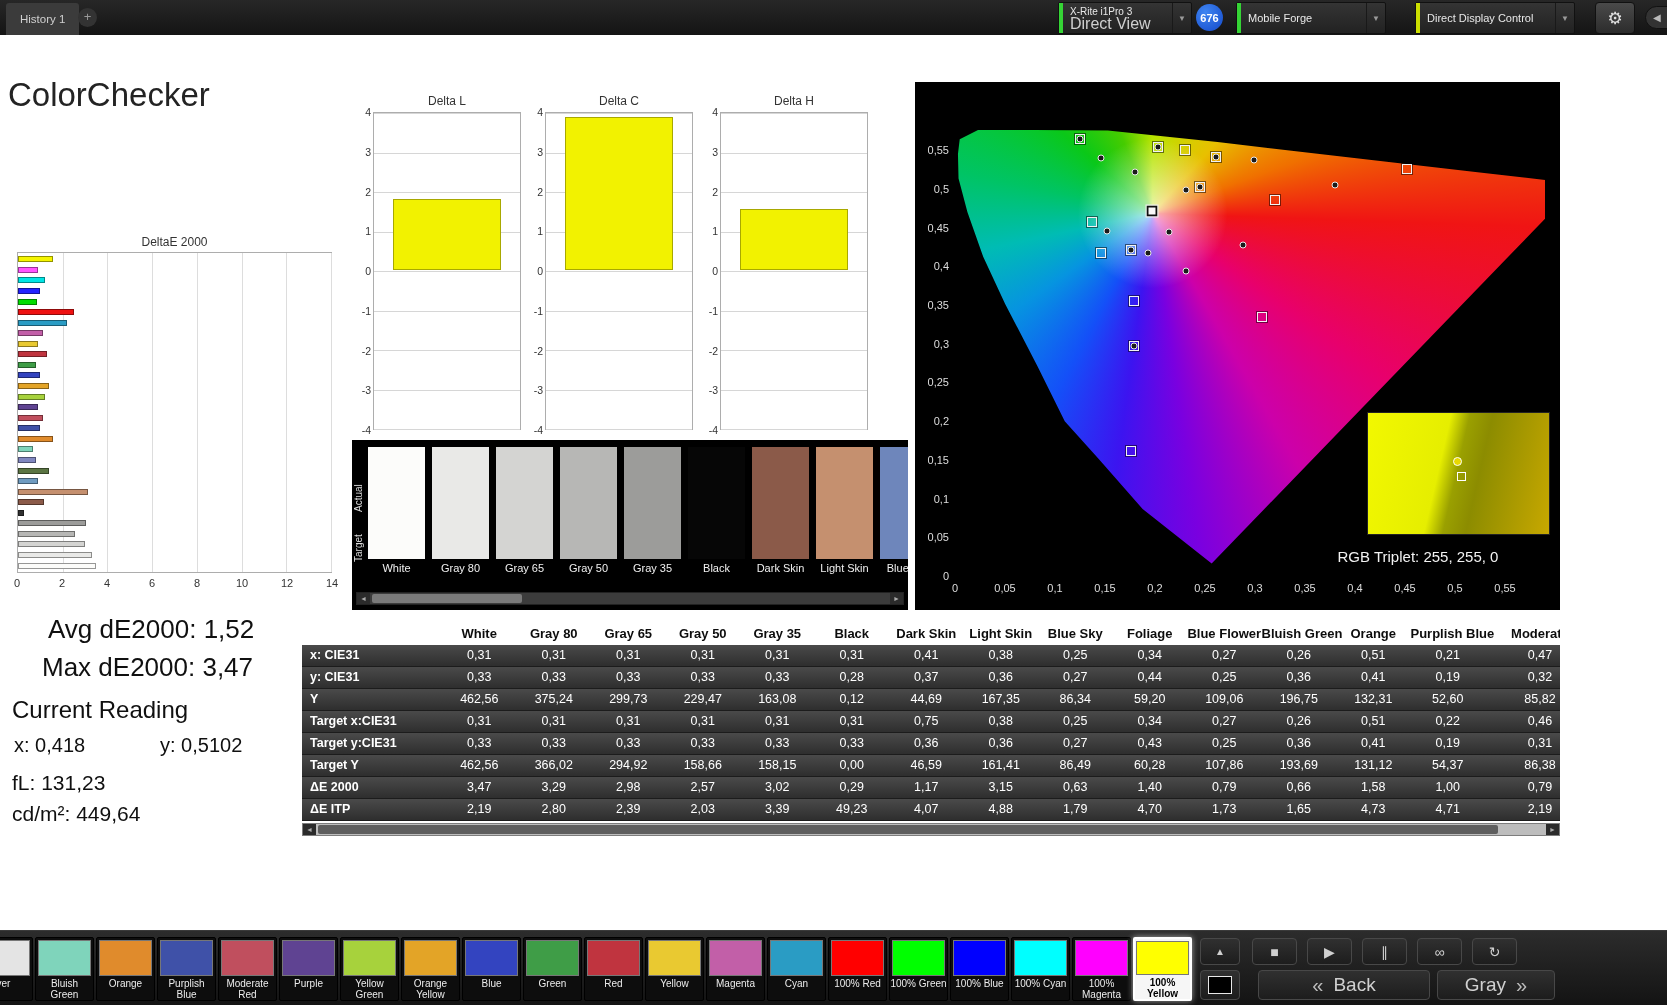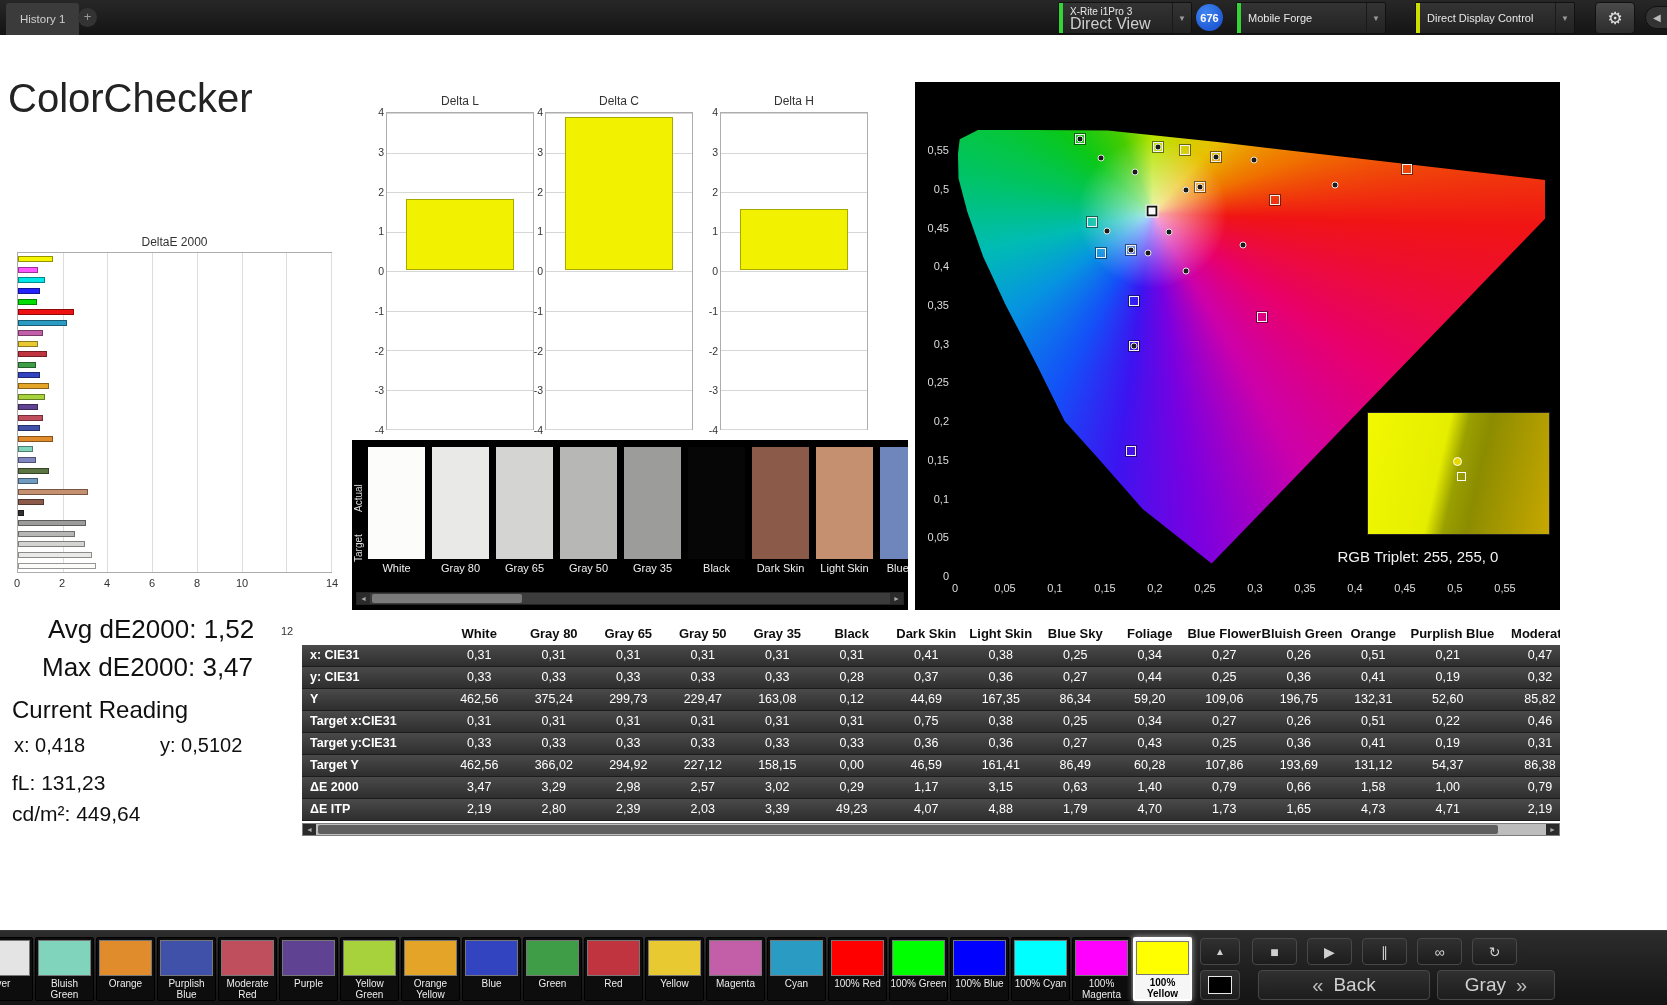--- a/index.html
+++ b/index.html
@@ -21,21 +21,21 @@
   .meter-dd{width:18px;border-left:1px solid #191919;display:flex;align-items:center;justify-content:center;
        color:#9a9a9a;font-size:8px;}
   .badge{position:absolute;top:4px;width:27px;height:27px;border-radius:50%;
        background:radial-gradient(circle at 35% 30%,#3f85f2,#1349c9);color:#fff;font-size:11px;font-weight:bold;
        display:flex;align-items:center;justify-content:center;}
   .gearbtn{position:absolute;left:1595px;top:2px;width:38px;height:30px;background:linear-gradient(#4a4a4a,#2c2c2c);
        border:1px solid #111;border-radius:4px;color:#e0e0e0;font-size:17px;display:flex;align-items:center;justify-content:center;}
   .collapsebtn{position:absolute;left:1645px;top:6px;width:34px;height:23px;border-radius:12px;background:#333;
        border:1px solid #111;color:#bbb;font-size:10px;display:flex;align-items:center;padding-left:7px;box-sizing:border-box;}
   
-  .page-title{position:absolute;left:8px;top:76px;font-size:40px;color:#232323;text-align:right;}
+  .page-title{position:absolute;left:8px;top:76px;font-size:33px;color:#232323;text-align:right;}
   .stat{position:absolute;color:#101010;}
   .stat-avg{left:48px;top:614px;font-size:26px;}
   .stat-max{left:42px;top:652px;font-size:26px;}
   .stat-reading{left:12px;top:696px;font-size:24px;}
   .stat-x{left:14px;top:734px;font-size:20px;}
   .stat-y{left:160px;top:734px;font-size:20px;}
   .stat-fl{left:12px;top:771px;font-size:21px;}
   .stat-cd{left:12px;top:802px;font-size:21px;}
   
   .de-title{position:absolute;left:17px;top:235px;width:315px;text-align:center;font-size:12px;color:#333;}
@@ -265,26 +265,26 @@
         </div>
       </div>
   </div>
   <div class="de-xaxis">
       <div class="de-xtick" style="left: 0%;">0</div>
       <div class="de-xtick" style="left: 14.2857%;">2</div>
       <div class="de-xtick" style="left: 28.5714%;">4</div>
       <div class="de-xtick" style="left: 42.8571%;">6</div>
       <div class="de-xtick" style="left: 57.1429%;">8</div>
       <div class="de-xtick" style="left: 71.4286%;">10</div>
-      <div class="de-xtick" style="left: 85.7143%; margin-top: 48px;">12</div>
+      <div class="de-xtick" style="left: 85.7143%;">12</div>
       <div class="de-xtick" style="left: 100%;">14</div>
     </div>
 
   <div class="delta-wrap">
-      <div class="dchart" style="left: 16px;">
+      <div class="dchart" style="left: 3px;">
         <div class="dchart-title">Delta L</div>
         <div class="dchart-ylab" style="top: 12px;">4</div>
         <div class="dchart-ylab" style="top: 51.75px;">3</div>
         <div class="dchart-ylab" style="top: 91.5px;">2</div>
         <div class="dchart-ylab" style="top: 131.25px;">1</div>
         <div class="dchart-ylab" style="top: 171px;">0</div>
         <div class="dchart-ylab" style="top: 210.75px;">-1</div>
         <div class="dchart-ylab" style="top: 250.5px;">-2</div>
         <div class="dchart-ylab" style="top: 290.25px;">-3</div>
         <div class="dchart-ylab" style="top: 330px;">-4</div>
@@ -589,21 +589,21 @@
           <div class="tcell">0,36</div>
           <div class="tcell">0,41</div>
           <div class="tcell">0,19</div>
           <div class="tcell">0,31</div>
         </div>
         <div class="trow">
           <div class="tlabel">Target Y</div>
           <div class="tcell">462,56</div>
           <div class="tcell">366,02</div>
           <div class="tcell">294,92</div>
-          <div class="tcell">227,12</div>
+          <div class="tcell">158,66</div>
           <div class="tcell">158,15</div>
           <div class="tcell">0,00</div>
           <div class="tcell">46,59</div>
           <div class="tcell">161,41</div>
           <div class="tcell">86,49</div>
           <div class="tcell">60,28</div>
           <div class="tcell">107,86</div>
           <div class="tcell">193,69</div>
           <div class="tcell">131,12</div>
           <div class="tcell">54,37</div>

